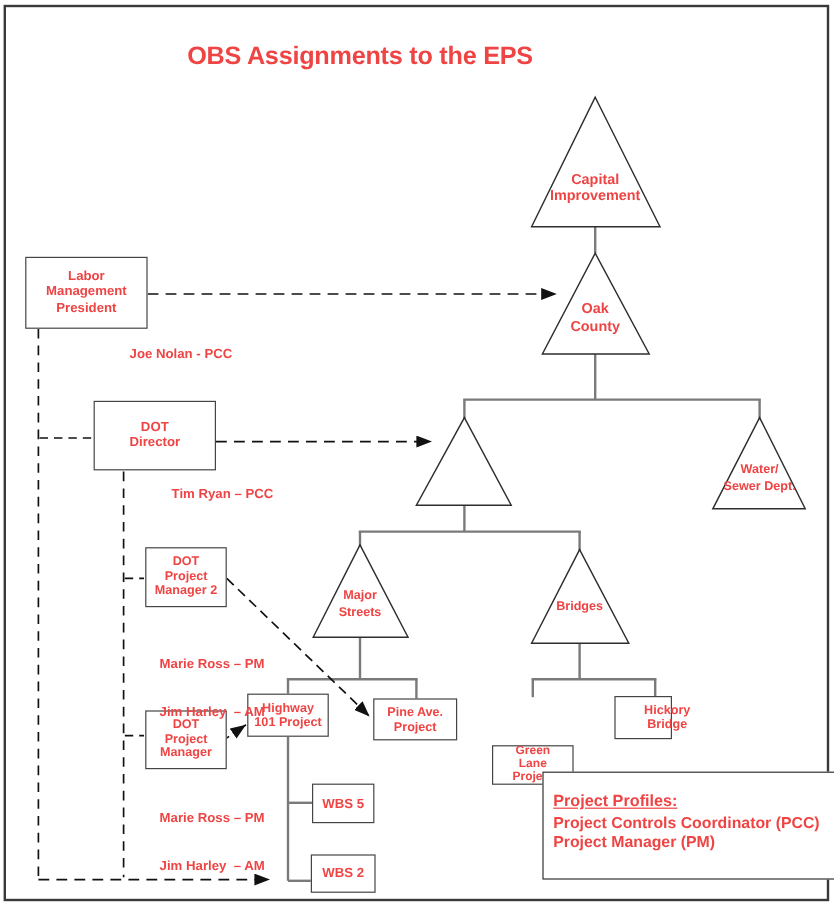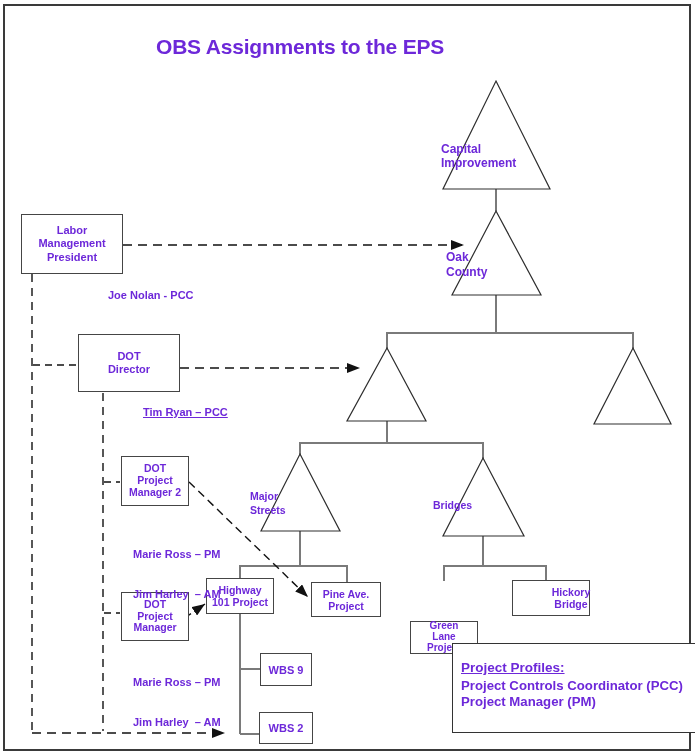--- a/index.html
+++ b/index.html
@@ -1,51 +1,51 @@
 <!DOCTYPE html>
 <html><head>
 <meta charset="utf-8">
 <style>
   html,body{margin:0;padding:0;background:#fff;}
   .canvas{position:relative;width:695px;height:755px;background:#fff;overflow:hidden;
-          font-family:"Liberation Sans",sans-serif;color:#6d28d9;}
+          font-family:"Liberation Sans",sans-serif;color:#ef4444;}
   .page-border{position:absolute;left:3px;top:4px;width:688px;height:747px;
                border:2px solid #3a3a3a;box-sizing:border-box;pointer-events:none;}
   svg.layer{position:absolute;left:0;top:0;}
   .title{position:absolute;left:156px;top:35px;font-size:21px;font-weight:bold;letter-spacing:-0.2px;}
   .node{position:absolute;box-sizing:border-box;background:#fff;border:1.5px solid #454545;
         display:flex;flex-direction:column;align-items:center;justify-content:center;
         text-align:left;font-weight:bold;}
-  .tri-label{position:absolute;text-align:left;font-weight:bold;}
+  .tri-label{position:absolute;text-align:center;font-weight:bold;}
   .free-label{position:absolute;font-weight:bold;white-space:pre;}
   .legend{position:absolute;left:452px;top:643px;width:276px;height:90px;border:1.5px solid #333;
           box-sizing:border-box;padding:16px 8px;background:#fff;}
   .legend-heading{font-weight:bold;text-decoration:underline;font-size:13.5px;margin-bottom:3px;}
   .legend-item{font-size:13.2px;line-height:16.2px;font-weight:bold;}
 
   #labor{left:21px;top:214px;width:102px;height:60px;font-size:11px;line-height:13.5px;}
   #dotdir{left:78px;top:334px;width:102px;height:58px;font-size:11px;line-height:13.5px;}
   #pm2{left:121px;top:456px;width:68px;height:50px;font-size:10.5px;line-height:11.8px;}
   #pm{left:121px;top:592px;width:68px;height:49px;font-size:10.5px;line-height:11.8px;}
   #hwy{left:206px;top:578px;width:68px;height:36px;font-size:10.5px;line-height:12px;}
   #pine{left:311px;top:582px;width:70px;height:35px;font-size:10.5px;line-height:12px;}
   #green{left:410px;top:581px;width:68px;height:33px;font-size:10px;line-height:10.8px;margin-top:40px;}
-  #hickory{left:512px;top:580px;width:78px;height:36px;font-size:10.5px;line-height:12px;padding-left:40px;}
+  #hickory{left:512px;top:580px;width:48px;height:36px;font-size:10.5px;line-height:12px;padding-left:40px;}
   #wbs1{left:260px;top:653px;width:52px;height:33px;font-size:11px;}
   #wbs2{left:259px;top:712px;width:54px;height:32px;font-size:11px;}
 
   #lbl-capital{left:441px;top:142px;width:110px;font-size:12px;line-height:14px;}
   #lbl-oak{left:446px;top:250px;width:100px;font-size:12px;line-height:14.5px;}
   #lbl-dept{left:337px;top:380px;width:100px;font-size:10.5px;line-height:13.5px;}
   #lbl-water{left:583px;top:385px;width:100px;font-size:10.5px;line-height:13.5px;}
   #lbl-major{left:250px;top:490px;width:100px;font-size:10.5px;line-height:13.5px;}
   #lbl-bridges{left:433px;top:499px;width:100px;font-size:10.5px;line-height:13.5px;}
 
   #joe{left:108px;top:289px;font-size:11px;}
-  #tim{left:143px;top:406px;font-size:11px;text-decoration:underline;}
+  #tim{left:143px;top:406px;font-size:11px;}
   #pmam1{left:133px;top:522px;font-size:11px;line-height:13.2px;}
   #pmam2{left:133px;top:650px;font-size:11px;line-height:13.2px;}
 </style>
 </head>
 <body>
 
 <div class="canvas">
 
   <svg class="layer" width="695" height="755" viewBox="0 0 695 755">
     <defs>
@@ -105,20 +105,24 @@
   <div class="title">OBS Assignments to the EPS</div>
 
   <div class="tri-label" id="lbl-capital">
     <div>Capital</div>
     <div>Improvement</div>
   </div>
   <div class="tri-label" id="lbl-oak">
     <div>Oak</div>
     <div>County</div>
   </div>
+  <div class="tri-label" id="lbl-water">
+    <div>Water/</div>
+    <div>Sewer Dept.</div>
+  </div>
   <div class="tri-label" id="lbl-major">
     <div>Major</div>
     <div>Streets</div>
   </div>
   <div class="tri-label" id="lbl-bridges">
     <div>Bridges</div>
   </div>
 
   <div class="node" id="labor">
     <div>Labor</div>
@@ -151,21 +155,21 @@
   <div class="node" id="green">
     <div>Green</div>
     <div>Lane</div>
     <div>Project</div>
   </div>
   <div class="node" id="hickory">
     <div>Hickory</div>
     <div>Bridge</div>
   </div>
   <div class="node" id="wbs1">
-    <div>WBS 9</div>
+    <div>WBS 5</div>
   </div>
   <div class="node" id="wbs2">
     <div>WBS 2</div>
   </div>
 
   <div class="free-label" id="joe">Joe Nolan - PCC</div>
   <div class="free-label" id="tim">Tim Ryan – PCC</div>
   <div class="free-label" id="pmam1">
     <div>Marie Ross – PM</div>
     <div>Jim Harley  – AM</div>

